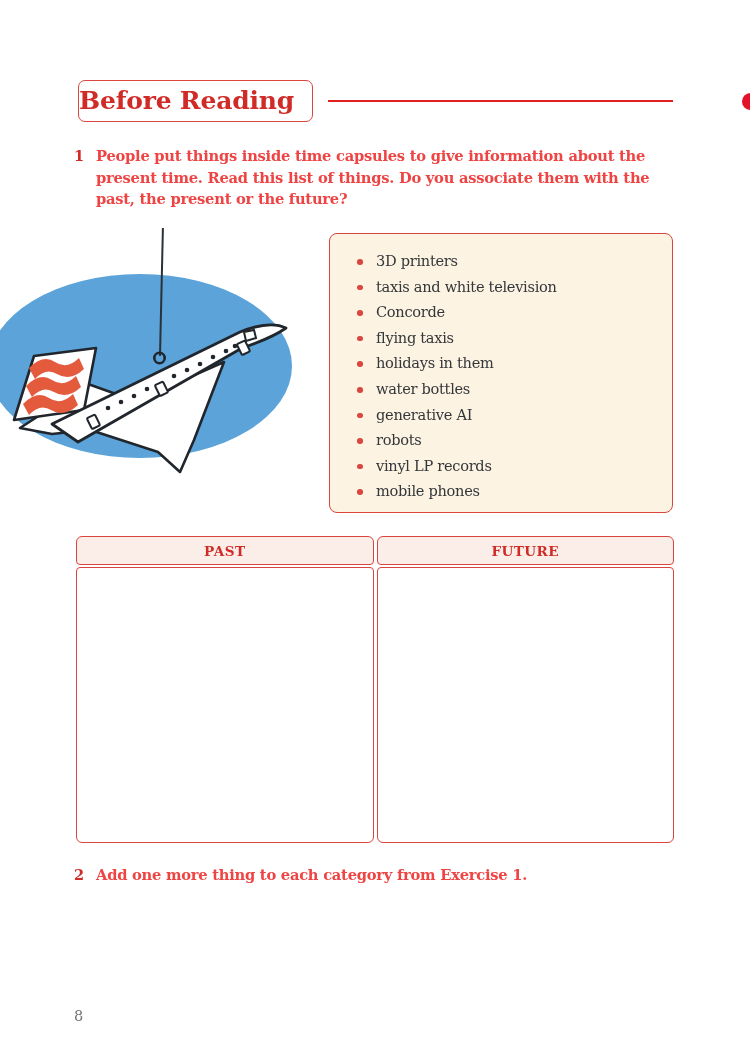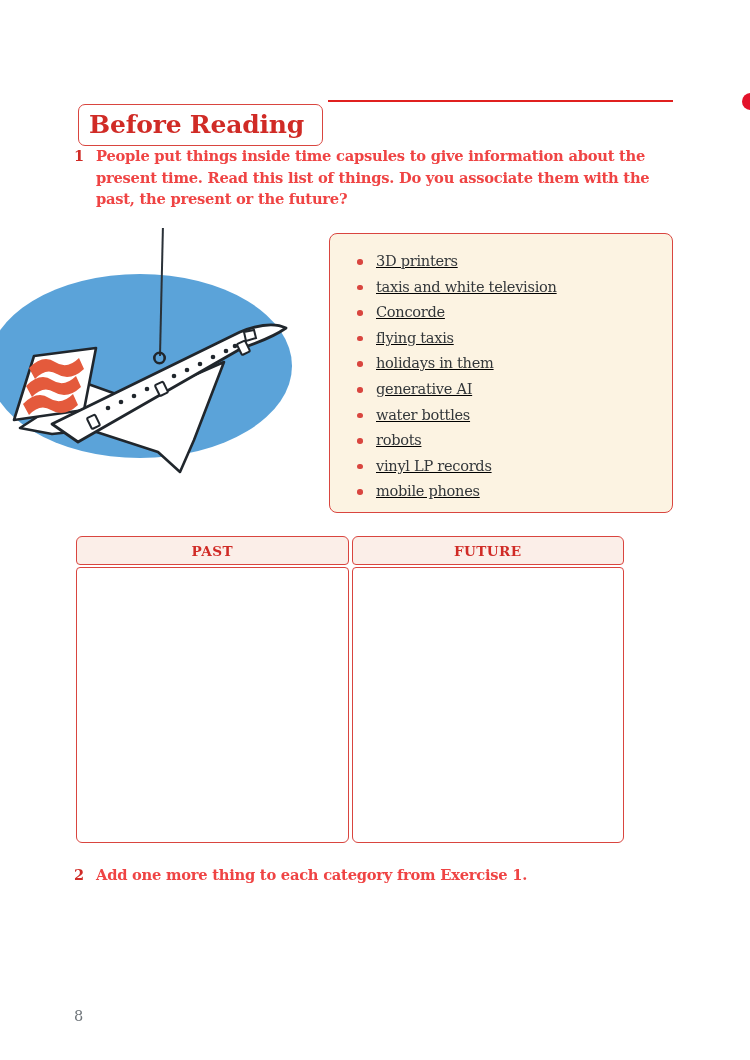--- a/index.html
+++ b/index.html
@@ -26,25 +26,24 @@
   }
   .header-box {
     position: absolute;
     left: 0;
     top: 0;
     height: 42px;
     box-sizing: border-box;
     border: 1.6px solid #d9453f;
     border-radius: 7px;
     background: #ffffff;
-    padding: 0 18px 0 10px;
+    padding: 0 18px 0 0;
     display: flex;
     align-items: center;
     z-index: 3;
-    margin-top: 24px;
   }
   .header-title {
     color: #d02b26;
     font-family: "DejaVu Serif", serif;
     font-weight: bold;
     font-size: 25px;
     letter-spacing: -0.2px;
     line-height: 1;
     white-space: nowrap;
     position: relative;
@@ -116,21 +115,20 @@
     box-sizing: border-box;
     background: #fcf3e2;
     border: 1.7px solid #d9453f;
     border-radius: 8px;
     padding: 14px 0 0 0;
   }
   #word-list {
     list-style: none;
     margin: 0;
     padding: 0 0 0 22px;
-    text-decoration: underline;
   }
   #word-list li {
     position: relative;
     color: #33373a;
     font-family: "DejaVu Serif", serif;
     font-size: 14.6px;
     line-height: 25.6px;
     letter-spacing: -0.3px;
     padding-left: 24px;
   }
@@ -143,21 +141,21 @@
     height: 5.6px;
     border-radius: 50%;
     background: #d9453f;
   }
 
   
   #categories-table {
     position: absolute;
     left: 76px;
     top: 536px;
-    width: 548px;
+    width: 598px;
     height: 307px;
     display: flex;
     gap: 3px;
   }
   .cat-col {
     flex: 1;
     display: flex;
     flex-direction: column;
   }
   .cat-head {
@@ -256,22 +254,22 @@
   </svg>
 </div>
 
 <div id="word-list-box">
   <ul id="word-list">
     <li>3D printers</li>
     <li>taxis and white television</li>
     <li>Concorde</li>
     <li>flying taxis</li>
     <li>holidays in them</li>
+    <li>water bottles</li>
     <li>generative AI</li>
-    <li>water bottles</li>
     <li>robots</li>
     <li>vinyl LP records</li>
     <li>mobile phones</li>
   </ul>
 </div>
 
 <div id="categories-table">
   <div class="cat-col">
     <div class="cat-head">PAST</div>
     <div class="cat-body"></div>

